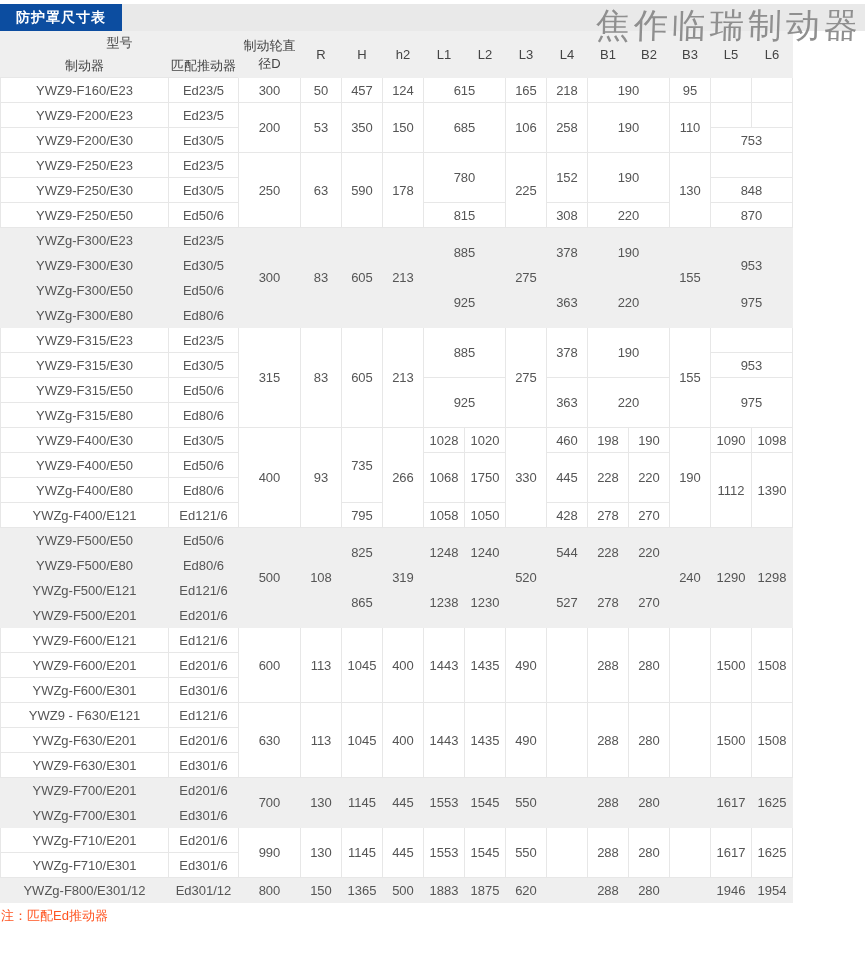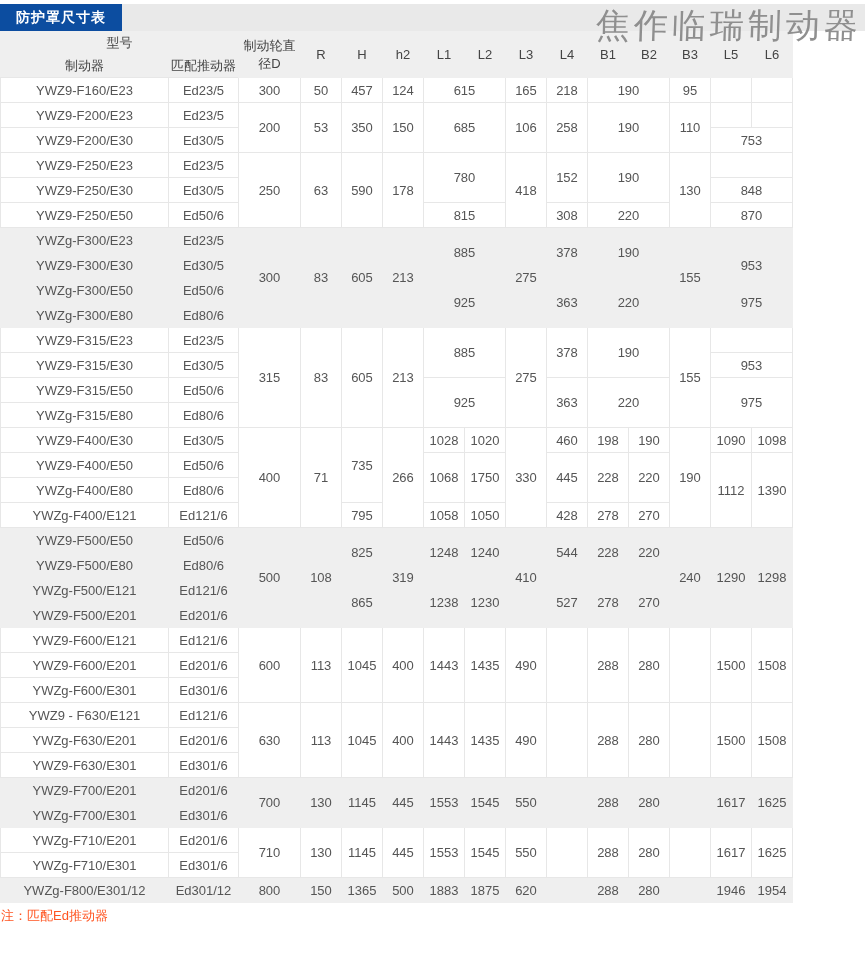--- a/index.html
+++ b/index.html
@@ -131,21 +131,21 @@
           <td colspan="2">753</td>
         </tr>
         <tr>
           <td>YWZ9-F250/E23</td>
           <td>Ed23/5</td>
           <td rowspan="3">250</td>
           <td rowspan="3">63</td>
           <td rowspan="3">590</td>
           <td rowspan="3">178</td>
           <td colspan="2" rowspan="2">780</td>
-          <td rowspan="3">418</td>
+          <td rowspan="3">225</td>
           <td rowspan="2">152</td>
           <td colspan="2" rowspan="2">190</td>
           <td rowspan="3">130</td>
           <td colspan="2"></td>
           <td rowspan="2">16</td>
         </tr>
         <tr>
           <td>YWZ9-F250/E30</td>
           <td>Ed30/5</td>
           <td colspan="2">848</td>
@@ -222,21 +222,21 @@
           <td rowspan="2">22</td>
         </tr>
         <tr>
           <td>YWZg-F315/E80</td>
           <td>Ed80/6</td>
         </tr>
         <tr>
           <td>YWZ9-F400/E30</td>
           <td>Ed30/5</td>
           <td rowspan="4">400</td>
-          <td rowspan="4">71</td>
+          <td rowspan="4">93</td>
           <td rowspan="3">735</td>
           <td rowspan="4">266</td>
           <td>1028</td>
           <td>1020</td>
           <td rowspan="4">330</td>
           <td>460</td>
           <td>198</td>
           <td>190</td>
           <td rowspan="4">190</td>
           <td>1090</td>
@@ -270,21 +270,21 @@
         </tr>
         <tr class="alt">
           <td>YWZ9-F500/E50</td>
           <td>Ed50/6</td>
           <td rowspan="4">500</td>
           <td rowspan="4">108</td>
           <td rowspan="2">825</td>
           <td rowspan="4">319</td>
           <td rowspan="2">1248</td>
           <td rowspan="2">1240</td>
-          <td rowspan="4">410</td>
+          <td rowspan="4">520</td>
           <td rowspan="2">544</td>
           <td rowspan="2">228</td>
           <td rowspan="2">220</td>
           <td rowspan="4">240</td>
           <td rowspan="4">1290</td>
           <td rowspan="4">1298</td>
           <td rowspan="2">36</td>
         </tr>
         <tr class="alt">
           <td>YWZ9-F500/E80</td>
@@ -375,21 +375,21 @@
           <td rowspan="2">1625</td>
           <td rowspan="2">60</td>
         </tr>
         <tr class="alt">
           <td>YWZg-F700/E301</td>
           <td>Ed301/6</td>
         </tr>
         <tr>
           <td>YWZg-F710/E201</td>
           <td>Ed201/6</td>
-          <td rowspan="2">710</td>
+          <td rowspan="2">990</td>
           <td rowspan="2">130</td>
           <td rowspan="2">1145</td>
           <td rowspan="2">445</td>
           <td rowspan="2">1553</td>
           <td rowspan="2">1545</td>
           <td rowspan="2">550</td>
           <td rowspan="2"></td>
           <td rowspan="2">288</td>
           <td rowspan="2">280</td>
           <td rowspan="2"></td>

